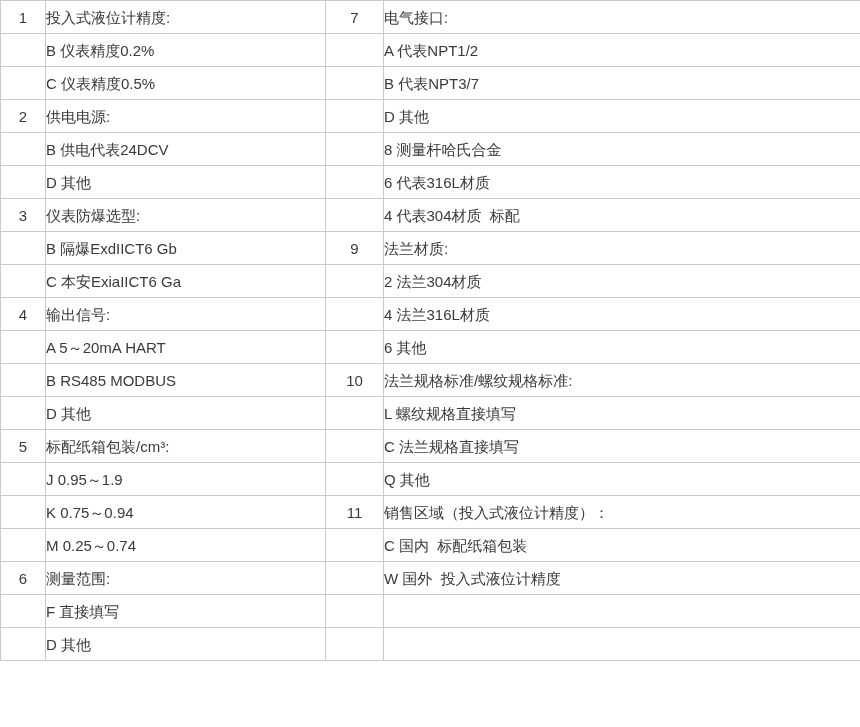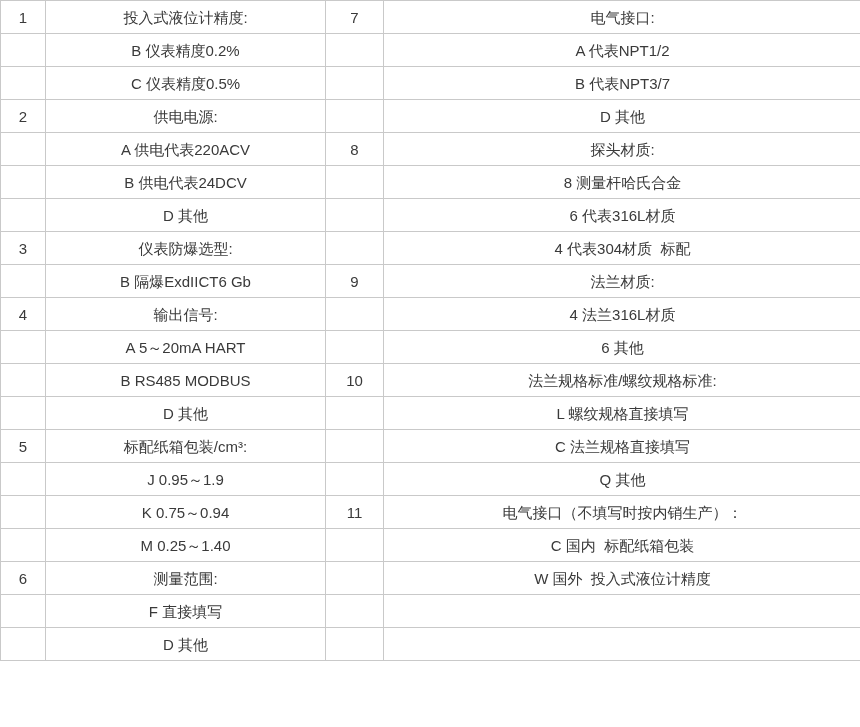--- a/index.html
+++ b/index.html
@@ -29,21 +29,21 @@
     height: 32px;
     font-size: 15px;
     color: var(--text);
     padding: 0;
     vertical-align: middle;
     white-space: pre;
     overflow: hidden;
     line-height: 1;
   }
   td.num { text-align: center; }
-  td.txt { padding-left: 11px; text-align: center; }
+  td.txt { padding-left: 11px; }
   col.c-num1 { width: 45px; }
   col.c-txt1 { width: 280px; }
   col.c-num2 { width: 58px; }
   col.c-txt2 { width: 478px; }
 </style>
 </head>
 <body>
 
 <div class="sheet">
   <table class="spec">
@@ -73,26 +73,20 @@
           <td class="txt">B 代表NPT3/7</td>
         </tr>
         <tr>
           <td class="num">2</td>
           <td class="txt">供电电源:</td>
           <td class="num"></td>
           <td class="txt">D 其他</td>
         </tr>
         <tr>
           <td class="num"></td>
-          <td class="txt">A 供电代表220ACV</td>
-          <td class="num">8</td>
-          <td class="txt">探头材质:</td>
-        </tr>
-        <tr>
-          <td class="num"></td>
           <td class="txt">B 供电代表24DCV</td>
           <td class="num"></td>
           <td class="txt">8 测量杆哈氏合金</td>
         </tr>
         <tr>
           <td class="num"></td>
           <td class="txt">D 其他</td>
           <td class="num"></td>
           <td class="txt">6 代表316L材质</td>
         </tr>
@@ -100,20 +94,26 @@
           <td class="num">3</td>
           <td class="txt">仪表防爆选型:</td>
           <td class="num"></td>
           <td class="txt">4 代表304材质  标配</td>
         </tr>
         <tr>
           <td class="num"></td>
           <td class="txt">B 隔爆ExdIICT6 Gb</td>
           <td class="num">9</td>
           <td class="txt">法兰材质:</td>
+        </tr>
+        <tr>
+          <td class="num"></td>
+          <td class="txt">C 本安ExiaIICT6 Ga</td>
+          <td class="num"></td>
+          <td class="txt">2 法兰304材质</td>
         </tr>
         <tr>
           <td class="num">4</td>
           <td class="txt">输出信号:</td>
           <td class="num"></td>
           <td class="txt">4 法兰316L材质</td>
         </tr>
         <tr>
           <td class="num"></td>
           <td class="txt">A 5～20mA HART</td>
@@ -141,25 +141,25 @@
         <tr>
           <td class="num"></td>
           <td class="txt">J 0.95～1.9</td>
           <td class="num"></td>
           <td class="txt">Q 其他</td>
         </tr>
         <tr>
           <td class="num"></td>
           <td class="txt">K 0.75～0.94</td>
           <td class="num">11</td>
-          <td class="txt">电气接口（不填写时按内销生产）：</td>
+          <td class="txt">销售区域（投入式液位计精度）：</td>
         </tr>
         <tr>
           <td class="num"></td>
-          <td class="txt">M 0.25～1.40</td>
+          <td class="txt">M 0.25～0.74</td>
           <td class="num"></td>
           <td class="txt">C 国内  标配纸箱包装</td>
         </tr>
         <tr>
           <td class="num">6</td>
           <td class="txt">测量范围:</td>
           <td class="num"></td>
           <td class="txt">W 国外  投入式液位计精度</td>
         </tr>
         <tr>

